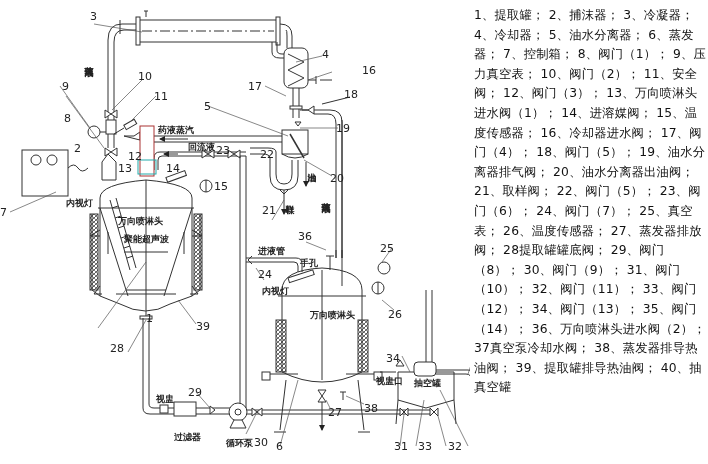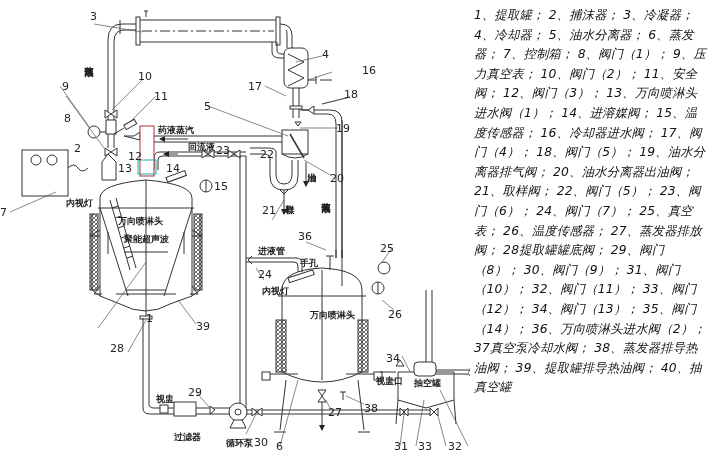--- a/index.html
+++ b/index.html
@@ -2,21 +2,21 @@
 <html><head>
 <meta charset="utf-8">
 <style>
   html,body{margin:0;padding:0;background:#fff;}
   body{width:708px;height:464px;position:relative;overflow:hidden;font-family:"DejaVu Sans",sans-serif;}
   #diagram{position:absolute;left:0;top:0;width:470px;height:464px;}
   #diagram text{font-family:"DejaVu Sans",sans-serif;fill:#222;}
   .num{font-size:11px;}
   .lbl{font-size:9px;font-weight:bold;}
   .legend{position:absolute;left:474px;top:6px;width:232px;font-size:12.3px;line-height:19.6px;color:#111;letter-spacing:0.2px;}
-  .legend span{white-space:normal;font-style:italic;}
+  .legend span{white-space:normal;}
 </style>
 </head>
 <body>
 
 <svg id="diagram" viewBox="0 0 470 464" xmlns="http://www.w3.org/2000/svg">
   <defs>
     <pattern id="hatch" width="4" height="4" patternUnits="userSpaceOnUse">
       <path d="M0,4 L4,0" stroke="#333" stroke-width="0.8"></path>
       <path d="M0,0 L4,4" stroke="#333" stroke-width="0.6"></path>
     </pattern>

